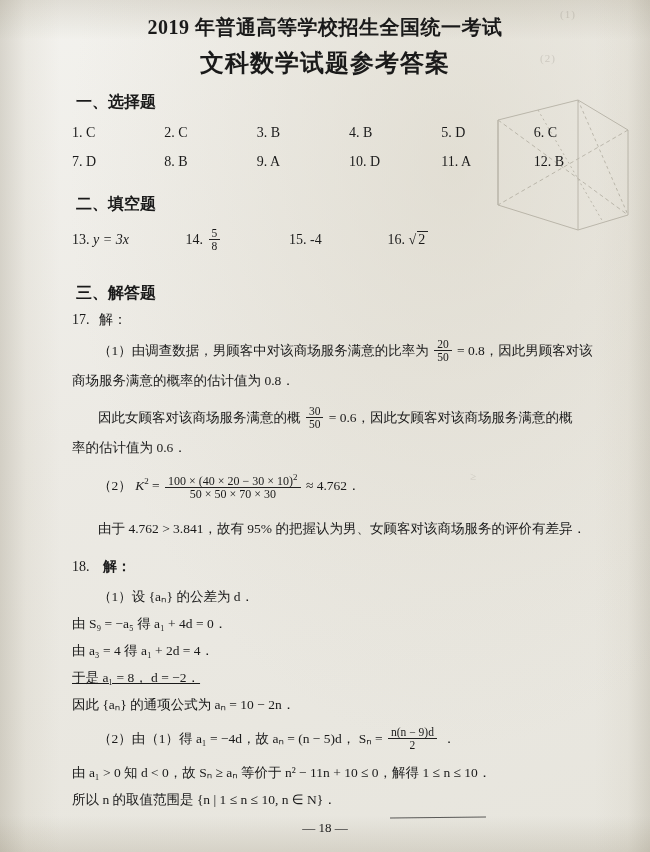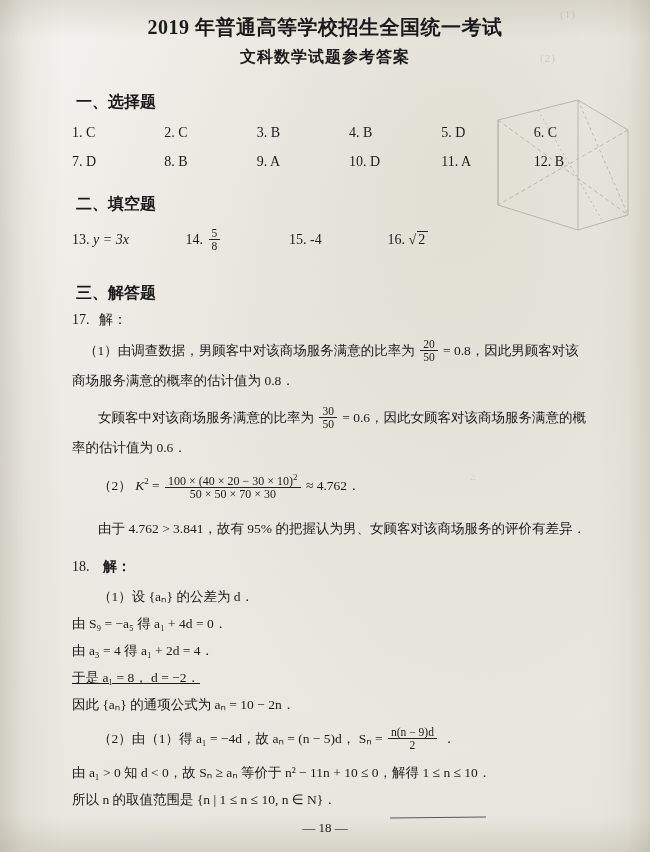--- a/index.html
+++ b/index.html
@@ -34,21 +34,21 @@
   .content{position:absolute;inset:0;}
   .title1{
     position:absolute;left:0;right:0;top:14px;
     text-align:center;
     font-size:20px;font-weight:bold;
     letter-spacing:0.5px;
   }
   .title2{
     position:absolute;left:0;right:0;top:47px;
     text-align:center;
-    font-size:16px;font-weight:bold;
+    font-size:24px;font-weight:bold;
     letter-spacing:1px;
   }
   .sec{
     position:absolute;
     font-size:16px;font-weight:bold;
     left:76px;
   }
   .row{
     position:absolute;
     font-size:14px;
@@ -218,32 +218,32 @@
   </div>
 
   <div class="sec" style="top:283px;">三、解答题</div>
 
   <div class="row" style="top:311px;">
     <span>17.</span>
     <span style="margin-left:6px;">解：</span>
   </div>
 
   <div class="p" style="top:339px;">
-    <span style="margin-left:12px;">（1）由调查数据，男顾客中对该商场服务满意的比率为</span>
+    <span style="margin-left:26px;">（1）由调查数据，男顾客中对该商场服务满意的比率为</span>
     <span class="frac">
       <span class="num">20</span>
       <span class="den">50</span>
     </span>
     <span>= 0.8，因此男顾客对该</span>
   </div>
 
   <div class="p" style="top:370px;">商场服务满意的概率的估计值为 0.8．</div>
 
   <div class="p" style="top:406px;">
-    <span style="margin-left:26px;">女顾客中对该商场服务满意的比率为</span>
+    <span style="margin-left:26px;">因此女顾客对该商场服务满意的概</span>
     <span class="frac">
       <span class="num">30</span>
       <span class="den">50</span>
     </span>
     <span>= 0.6，因此女顾客对该商场服务满意的概</span>
   </div>
 
   <div class="p" style="top:437px;">率的估计值为 0.6．</div>
 
   <div class="p" style="top:470px;">

